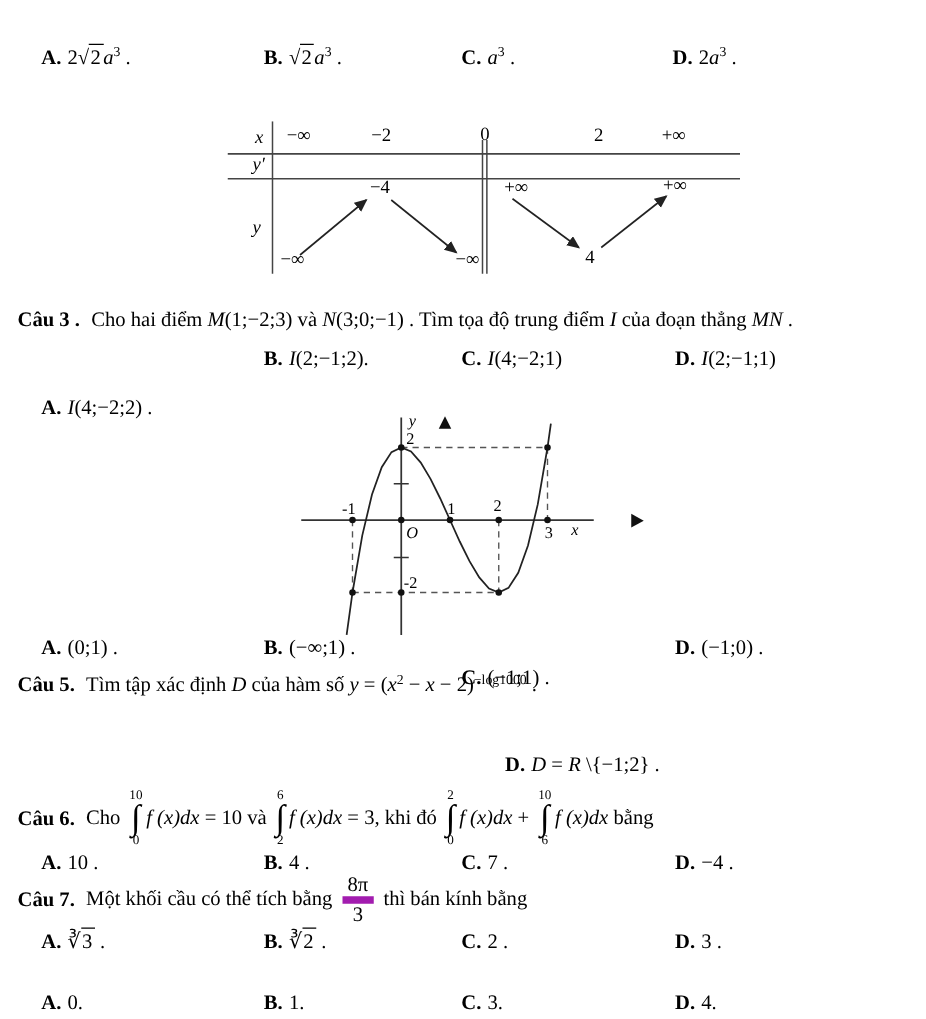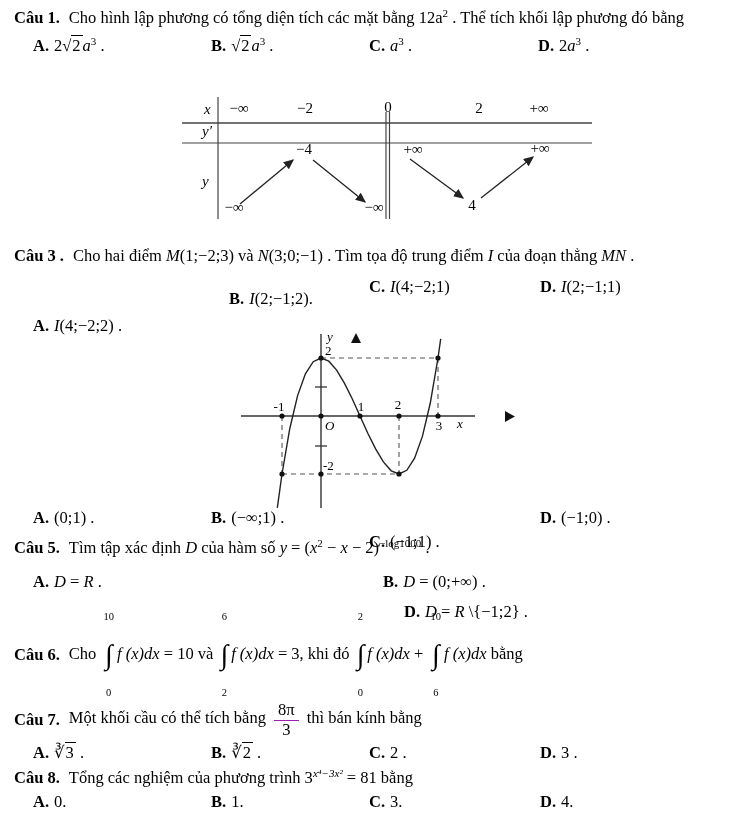--- a/index.html
+++ b/index.html
@@ -10,41 +10,38 @@
   .qnum{font-weight:bold;margin-right:9px;}
   .row{position:absolute;left:0;top:0;width:741px;height:26px;}
   .ans{position:absolute;top:0;white-space:nowrap;}
   .albl{font-weight:bold;margin-right:5px;}
   .mi{font-style:italic;}
   .msup{font-size:11px;position:relative;top:-6px;}
   .sqrtw{white-space:nowrap;}
   .rad{border-top:1px solid #000;padding:0 2px 0 1px;}
   .frac{display:inline-flex;flex-direction:column;align-items:center;vertical-align:middle;
         line-height:1.1;margin:0 4px;}
-  .frac .num{border-bottom:1px solid #a21caf;padding:0 4px;}
+  .frac .num{border-bottom:6px solid #a21caf;padding:0 4px;}
   .frac .den{padding:0 4px;}
   .intg{display:inline-flex;flex-direction:column;align-items:center;vertical-align:middle;
-        line-height:1;margin:0 3px;gap:20px;}
+        line-height:1;margin:0 3px;}
   .intg .ilim{font-size:10.5px;line-height:1;}
   .intg .isym{font-size:28px;line-height:.9;font-style:italic;}
   .fig{position:absolute;}
   svg text{font-family:"Liberation Serif",serif;}
   .tlbl{font-size:15px;font-style:italic;}
   .tval{font-size:15px;}
   .glbl{font-size:13px;font-style:italic;}
   .gtick{font-size:13px;}
 </style>
 </head>
 <body>
 
 <div class="page">
 
-  <div class="stem" style="top:8px">
-    <span class="qnum">Câu 1.</span><span><span>Cho hình lập phương có tổng diện tích các mặt bằng 12a</span><span class="msup">2</span><span> . Thể tích khối lập phương đó bằng</span></span>
-  </div>
   <div class="row" style="top:36px">
       <span class="ans" style="left: 33px;"><span class="albl">A.</span><span>2</span><span class="sqrtw"><span>√</span><span class="rad">2</span></span><span class="mi">a</span><span class="msup">3</span><span> .</span></span>
       <span class="ans" style="left: 211px;"><span class="albl">B.</span><span class="sqrtw"><span>√</span><span class="rad">2</span></span><span class="mi">a</span><span class="msup">3</span><span> .</span></span>
       <span class="ans" style="left: 369px;"><span class="albl">C.</span><span class="mi">a</span><span class="msup">3</span><span> .</span></span>
       <span class="ans" style="left: 538px;"><span class="albl">D.</span><span>2</span><span class="mi">a</span><span class="msup">3</span><span> .</span></span>
     </div>
 
 
   <div class="fig" style="left:182px;top:97px;width:412px;height:124px">
     <svg width="412" height="124" viewBox="0 0 412 124">
@@ -82,21 +79,21 @@
       <line x1="299" y1="101" x2="351" y2="60" stroke="#222" stroke-width="1.3" marker-end="url(#ah)"></line>
     </svg>
   </div>
 
 
   <div class="stem" style="top:246px">
     <span class="qnum">Câu 3 .</span><span><span>Cho hai điểm </span><span class="mi">M</span><span>(1;−2;3)</span><span> và </span><span class="mi">N</span><span>(3;0;−1)</span><span> . Tìm tọa độ trung điểm </span><span class="mi">I</span><span> của đoạn thẳng </span><span class="mi">MN</span><span> .</span></span>
   </div>
   <div class="row" style="top:277px">
       <span class="ans" style="left: 33px; margin-top: 39px;"><span class="albl">A.</span><span class="mi">I</span><span>(4;−2;2)</span><span> .</span></span>
-      <span class="ans" style="left: 229px; margin-top: 12px;"><span class="albl">B.</span><span class="mi">I</span><span>(2;−1;2)</span><span>.</span></span>
+      <span class="ans" style="left: 211px;"><span class="albl">B.</span><span class="mi">I</span><span>(2;−1;2)</span><span>.</span></span>
       <span class="ans" style="left: 369px;"><span class="albl">C.</span><span class="mi">I</span><span>(4;−2;1)</span></span>
       <span class="ans" style="left: 540px;"><span class="albl">D.</span><span class="mi">I</span><span>(2;−1;1)</span></span>
     </div>
 
 
   <div class="fig" style="left:235px;top:330px;width:290px;height:182px">
     <svg width="290" height="182" viewBox="0 0 290 182">
       <line x1="86" y1="4" x2="86" y2="178" stroke="#333" stroke-width="1.4"></line>
       <line x1="6" y1="86" x2="240" y2="86" stroke="#333" stroke-width="1.4"></line>
       <polygon points="116,13 126,13 121,3" fill="#111"></polygon>
@@ -143,24 +140,20 @@
   <div class="row" style="top:508px">
       <span class="ans" style="left: 33px;"><span class="albl">A.</span><span>(0;1)</span><span> .</span></span>
       <span class="ans" style="left: 211px;"><span class="albl">B.</span><span>(−∞;1)</span><span> .</span></span>
       <span class="ans" style="left: 369px; margin-top: 24px;"><span class="albl">C.</span><span>(−1;1)</span><span> .</span></span>
       <span class="ans" style="left: 540px;"><span class="albl">D.</span><span>(−1;0)</span><span> .</span></span>
     </div>
 
   <div class="stem" style="top:538px">
     <span class="qnum">Câu 5.</span><span><span>Tìm tập xác định </span><span class="mi">D</span><span> của hàm số </span><span class="mi">y</span><span> = (</span><span class="mi">x</span><span class="msup">2</span><span> − </span><span class="mi">x</span><span> − 2)</span><span class="msup">−log1000</span><span> .</span></span>
   </div>
-  <div class="row" style="top:572px">
-      <span class="ans" style="left: 33px;"><span class="albl">A.</span><span class="mi">D</span><span> = </span><span class="mi">R</span><span> .</span></span>
-      <span class="ans" style="left: 383px;"><span class="albl">B.</span><span class="mi">D</span><span> = (0;+∞)</span><span> .</span></span>
-    </div>
   <div class="row" style="top:602px">
       <span class="ans" style="left: 404px;"><span class="albl">D.</span><span class="mi">D</span><span> = </span><span class="mi">R</span><span> \{−1;2} .</span></span>
     </div>
 
   <div class="stem stem-tall" style="top:630px;height:50px">
     <span class="qnum">Câu 6.</span>
       <span><span>Cho </span><span class="intg">
           <span class="ilim">10</span>
           <span class="isym">∫</span>
           <span class="ilim">0</span>
@@ -171,38 +164,41 @@
         </span><span class="mi">f (x)dx</span><span> = 3,  khi đó </span><span class="intg">
           <span class="ilim">2</span>
           <span class="isym">∫</span>
           <span class="ilim">0</span>
         </span><span class="mi">f (x)dx</span><span> + </span><span class="intg">
           <span class="ilim">10</span>
           <span class="isym">∫</span>
           <span class="ilim">6</span>
         </span><span class="mi">f (x)dx</span><span> bằng</span></span>
   </div>
+  <div class="row" style="top:680px">
+      <span class="ans" style="left: 33px;"><span class="albl">A.</span><span>10 .</span></span>
+      <span class="ans" style="left: 211px;"><span class="albl">B.</span><span>4 .</span></span>
+      <span class="ans" style="left: 369px;"><span class="albl">C.</span><span>7 .</span></span>
+      <span class="ans" style="left: 540px;"><span class="albl">D.</span><span>−4 .</span></span>
+    </div>
 
   <div class="stem stem-tall" style="top:699px;height:42px">
     <span class="qnum">Câu 7.</span>
       <span><span>Một khối cầu có thể tích bằng </span><span class="frac">
           <span class="num">8π</span>
           <span class="den">3</span>
         </span><span> thì bán kính bằng</span></span>
   </div>
   <div class="row" style="top:743px">
       <span class="ans" style="left: 33px;"><span class="albl">A.</span><span class="sqrtw"><span>∛</span><span class="rad">3</span></span><span> .</span></span>
       <span class="ans" style="left: 211px;"><span class="albl">B.</span><span class="sqrtw"><span>∛</span><span class="rad">2</span></span><span> .</span></span>
       <span class="ans" style="left: 369px; text-align: center;"><span class="albl">C.</span><span>2 .</span></span>
       <span class="ans" style="left: 540px;"><span class="albl">D.</span><span>3 .</span></span>
     </div>
 
-  <div class="stem" style="top:768px">
-    <span class="qnum">Câu 8.</span><span><span>Tổng các nghiệm của phương trình 3</span><span class="msup mi">x⁴−3x²</span><span> = 81 bằng</span></span>
-  </div>
   <div class="row" style="top:792px">
       <span class="ans" style="left: 33px;"><span class="albl">A.</span><span>0.</span></span>
       <span class="ans" style="left: 211px;"><span class="albl">B.</span><span>1.</span></span>
       <span class="ans" style="left: 369px;"><span class="albl">C.</span><span>3.</span></span>
       <span class="ans" style="left: 540px; text-align: right;"><span class="albl">D.</span><span>4.</span></span>
     </div>
 
 </div>
 
 </body></html>

